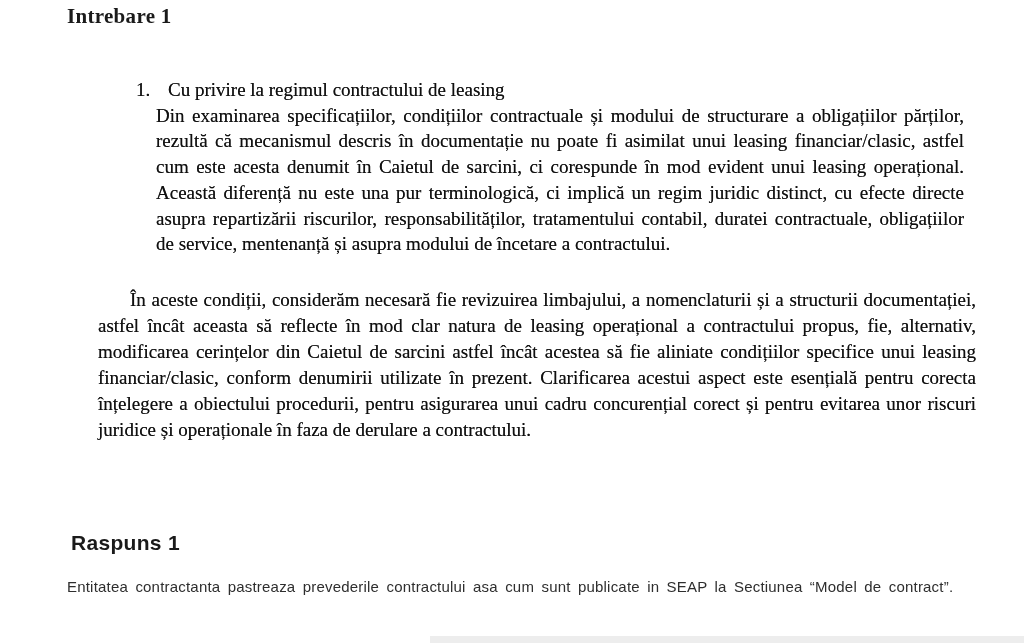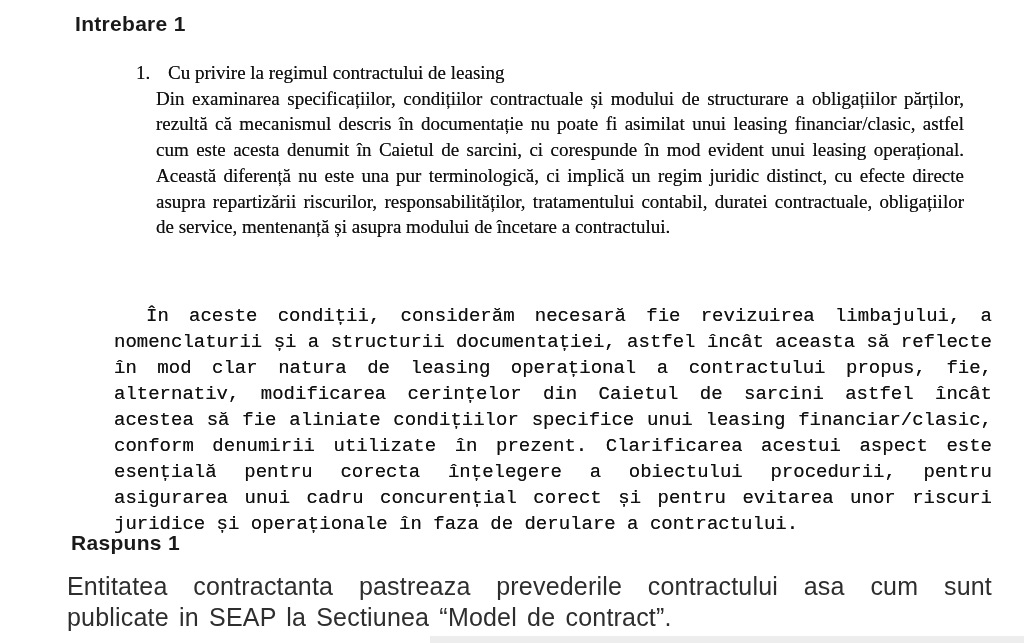--- a/index.html
+++ b/index.html
@@ -12,31 +12,31 @@
     width: 1024px;
     height: 643px;
     background: #ffffff;
     overflow: hidden;
     font-family: "Liberation Sans", sans-serif;
   }
   .q-heading {
     position: absolute;
     left: 67px;
     top: 4px;
-    margin: 8px;
-    font-family: Liberation Sans, sans-serif;
+    margin: 0;
+    font-family: Liberation Serif, serif;
     font-size: 21px;
     font-weight: 700;
     letter-spacing: 0.3px;
     color: #1a1a1a;
   }
   .question-block {
     position: absolute;
     left: 136px;
-    top: 60px;
+    top: 77px;
     width: 840px;
     font-family: "Liberation Serif", "DejaVu Serif", serif;
     font-size: 19px;
     line-height: 25.7px;
     color: #101010;
     text-shadow: 0 0 0.5px rgba(0,0,0,0.65);
   }
   .q-first-line {
     display: block;
   }
@@ -47,22 +47,22 @@
   .q-body {
     margin: 0 0 0 20px;
     width: 808px;
     text-align: justify;
   }
   .comment-para {
     position: absolute;
     left: 98px;
     top: 287px;
     width: 878px;
-    margin: 16px;
-    font-family: Liberation Mono, monospace;
+    margin: 0;
+    font-family: Liberation Serif, serif;
     font-size: 19px;
     line-height: 26px;
     color: #101010;
     text-align: justify;
     text-indent: 32px;
     text-shadow: 0 0 0.5px rgba(0,0,0,0.65);
   }
   .a-heading {
     position: absolute;
     left: 67px;
@@ -74,21 +74,21 @@
     letter-spacing: 0.3px;
     color: #1a1a1a;
   }
   .answer-para {
     position: absolute;
     left: 67px;
     top: 571px;
     width: 925px;
     margin: 0;
     font-family: "Liberation Sans", sans-serif;
-    font-size: 25px;
+    font-size: 15px;
     line-height: 31px;
     word-spacing: 3px;
     letter-spacing: 0.2px;
     color: #2e2e2e;
     text-align: justify;
   }
   .answer-para::after {
     
     content: "";
   }

